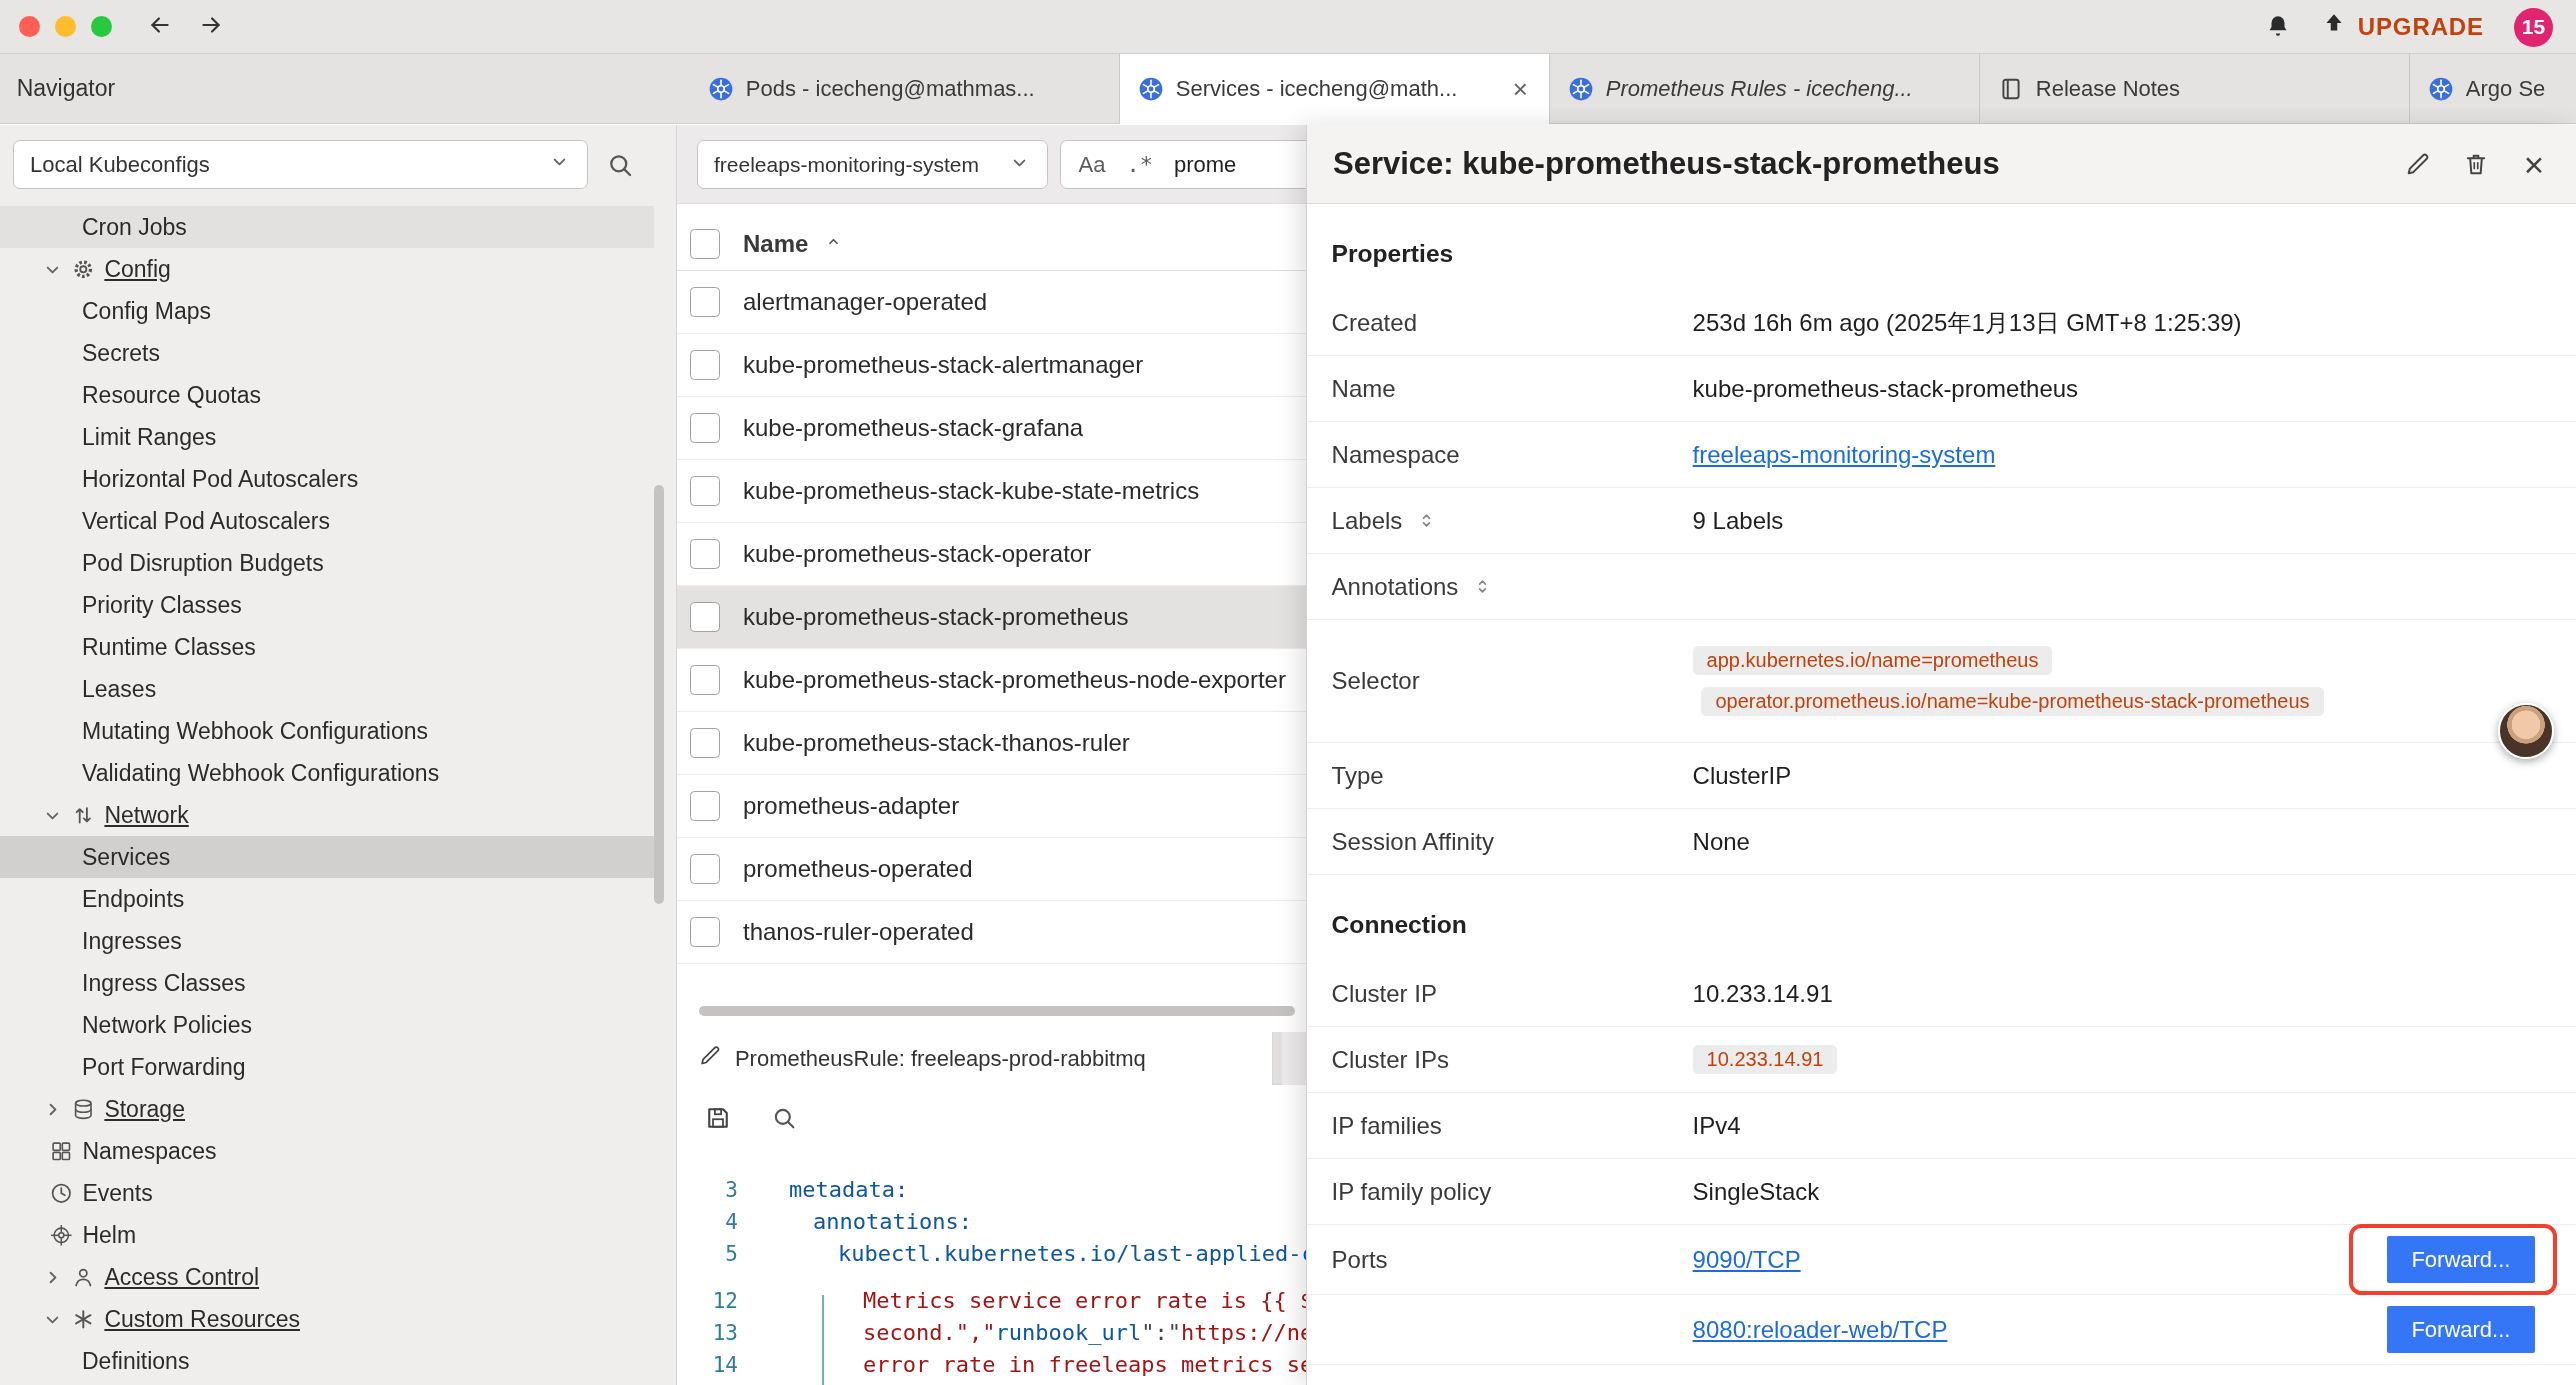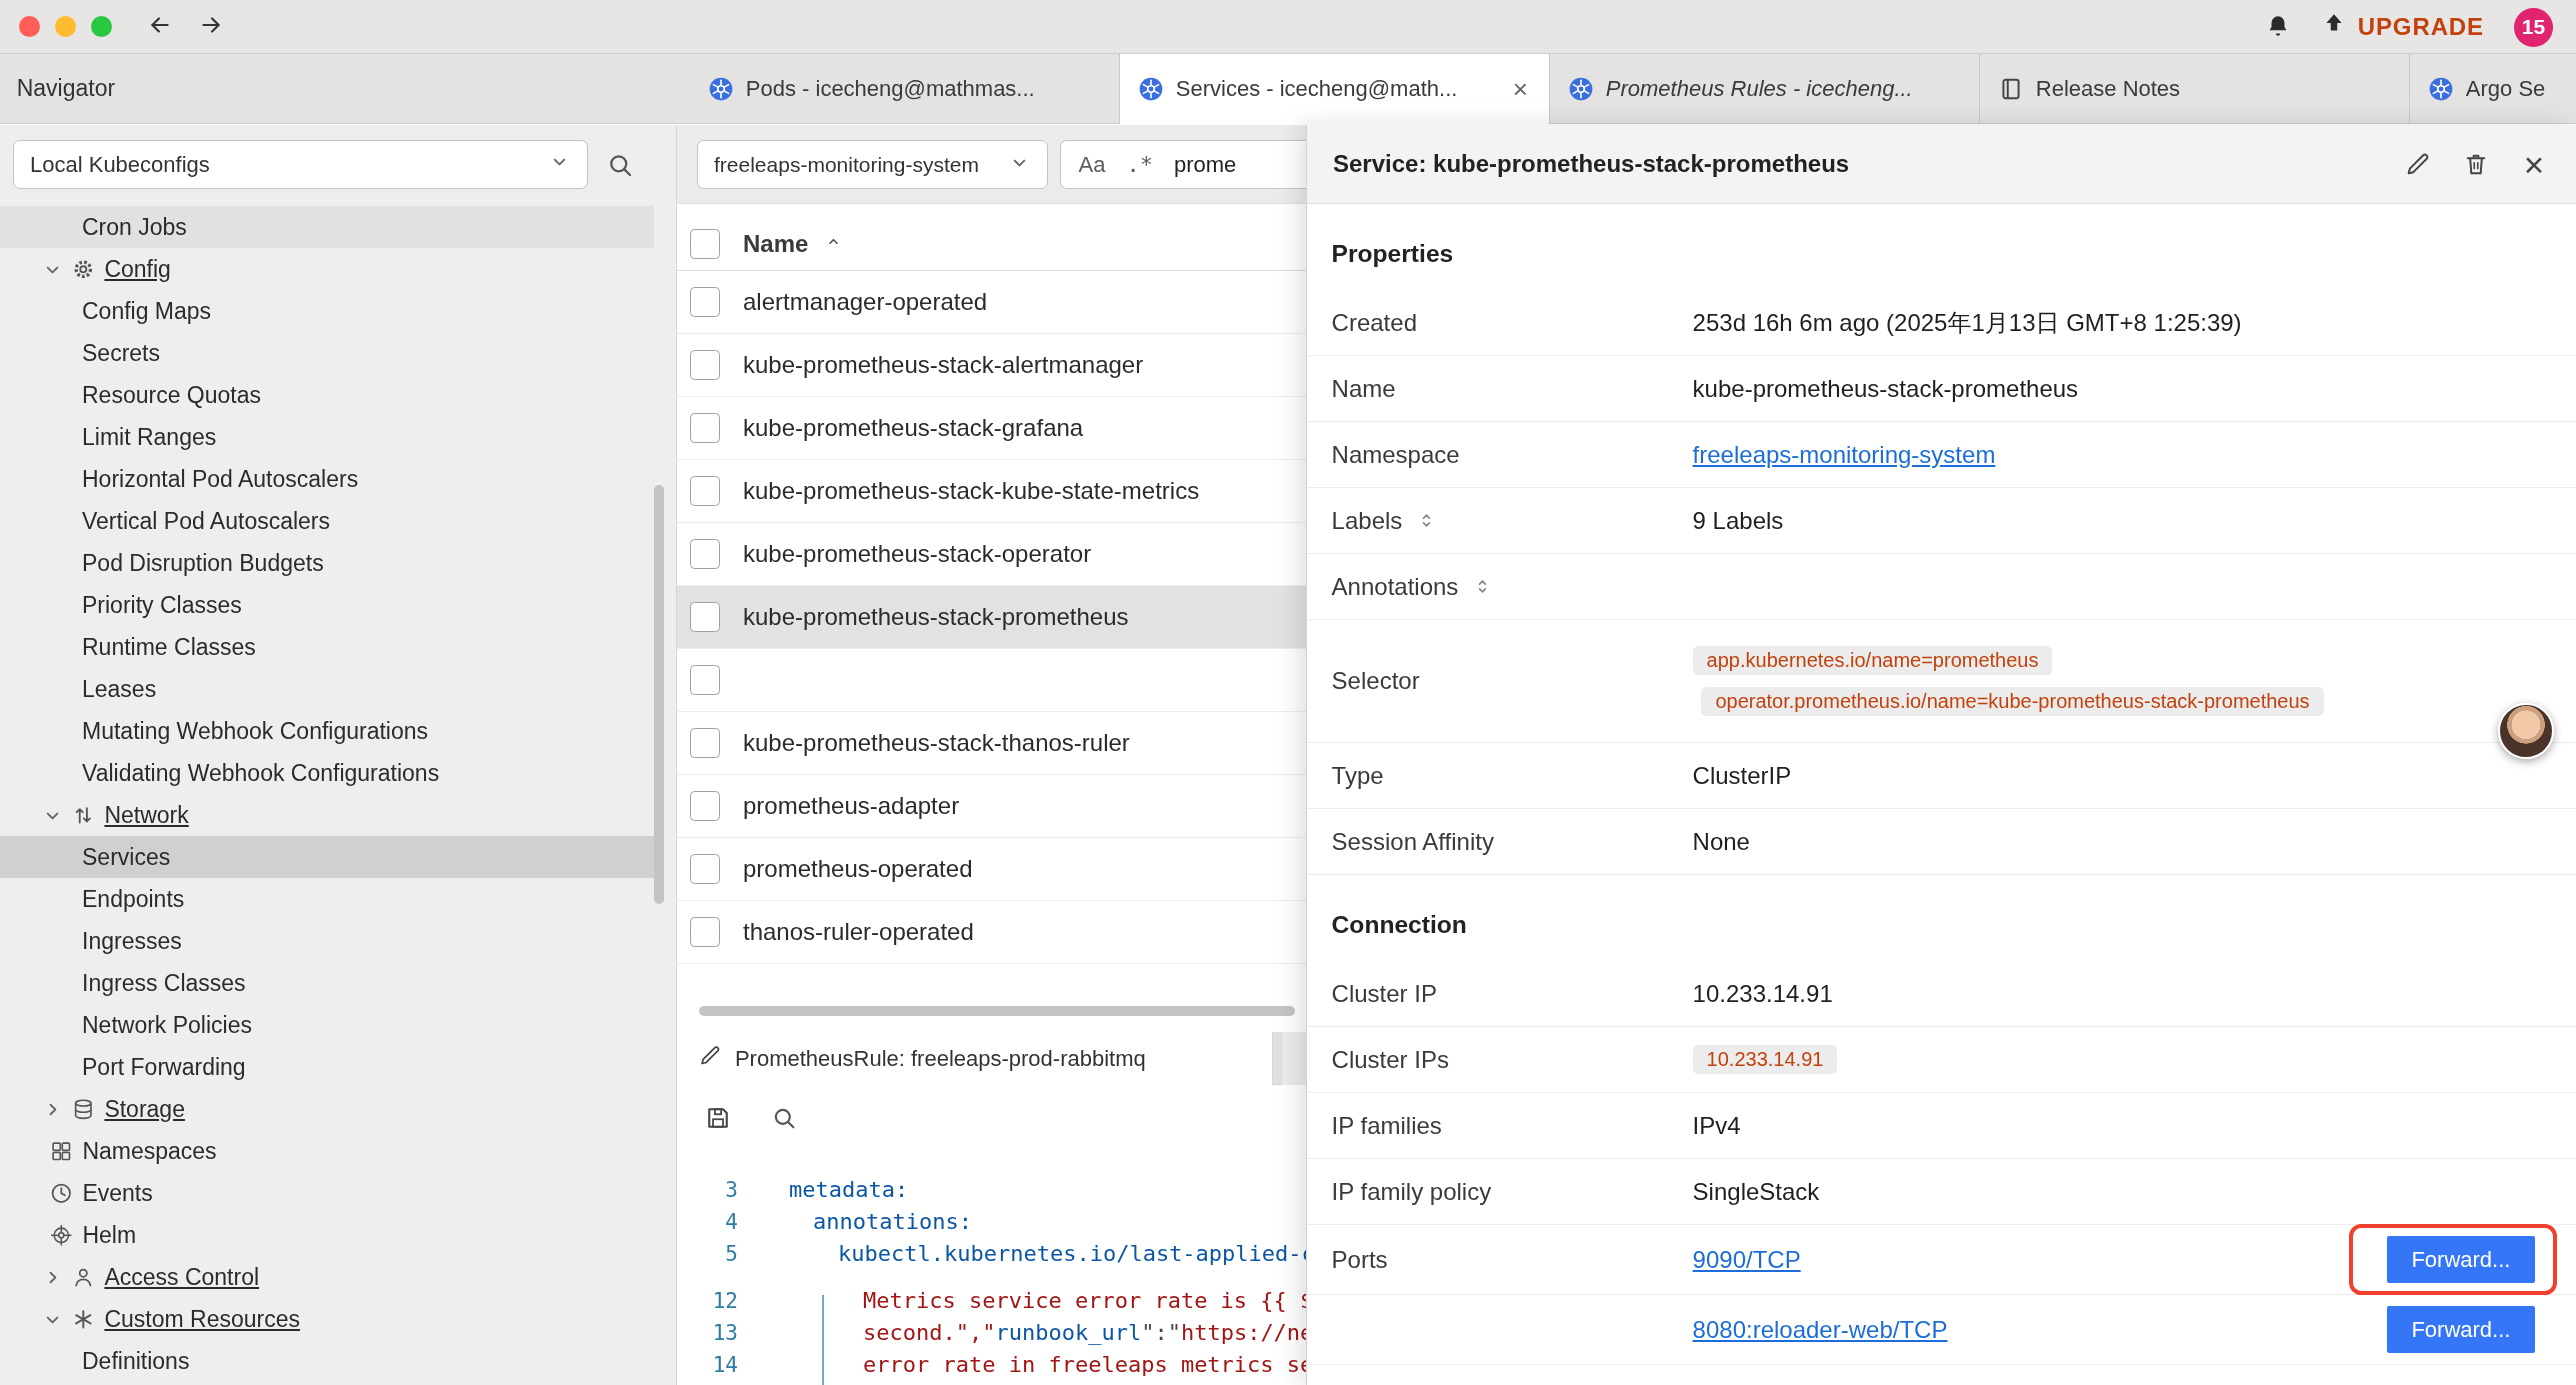--- a/index.html
+++ b/index.html
@@ -84,21 +84,21 @@
   .lnum{width:61px;flex:none;text-align:right;color:#2d7ca3;font-size:21px;}
   .lcode{white-space:pre;}
   .c-key{color:#0b56a5;} .c-str{color:#a31515;} .c-punct{color:#444;}
   .indent-guide{position:absolute;left:145px;top:142px;bottom:0;width:1.8px;background:#6fa8dc;}
 
   
   .drawer{position:absolute;left:1306px;top:125px;width:1270px;height:1261px;background:#ffffff;
           border-left:0.9px solid #d4d2d1;box-shadow:-7px 0 23px rgba(0,0,0,0.12);overflow:hidden;z-index:20;}
   .drawer-header{height:79px;background:#f4f3f2;border-bottom:0.9px solid #ddd;display:flex;align-items:center;
                  padding:0 26px;gap:26px;}
-  .drawer-title{flex:1;font-size:24px;font-weight:bold;color:#222;white-space:nowrap;overflow:hidden;}
+  .drawer-title{flex:1;font-size:31px;font-weight:bold;color:#222;white-space:nowrap;overflow:hidden;}
   .hicon{width:32px;height:32px;display:flex;align-items:center;justify-content:center;}
   .close-x{font-size:35px;color:#444;line-height:1;}
   .drawer-body{position:absolute;left:0;top:79px;right:0;bottom:0;overflow:hidden;}
   .sec-heading{margin:32px 0 19px 24.6px;height:35px;line-height:35px;font-size:24.6px;font-weight:bold;color:#222;}
   .prow{display:flex;align-items:center;height:66px;border-bottom:0.9px solid #eeecec;padding-left:24.6px;font-size:24px;}
   .prow.tall{height:123px;}
   .ports-row{height:70px;}
   .plabel{width:361px;flex:none;display:flex;align-items:center;gap:12.3px;color:#3a3a3a;}
   .pvalue{flex:1;display:flex;align-items:center;color:#1f1f1f;min-width:0;}
   .pvalue.stack{flex-direction:column;align-items:flex-start;justify-content:center;gap:12.3px;}
@@ -484,20 +484,21 @@
         <div class="srow">
           <span class="checkbox"></span>
           <span>kube-prometheus-stack-operator</span>
         </div>
         <div class="srow sel">
           <span class="checkbox"></span>
           <span>kube-prometheus-stack-prometheus</span>
         </div>
         <div class="srow">
           <span class="checkbox"></span>
+          <span>kube-prometheus-stack-prometheus-node-exporter</span>
         </div>
         <div class="srow">
           <span class="checkbox"></span>
           <span>kube-prometheus-stack-thanos-ruler</span>
         </div>
         <div class="srow">
           <span class="checkbox"></span>
           <span>prometheus-adapter</span>
         </div>
         <div class="srow">

